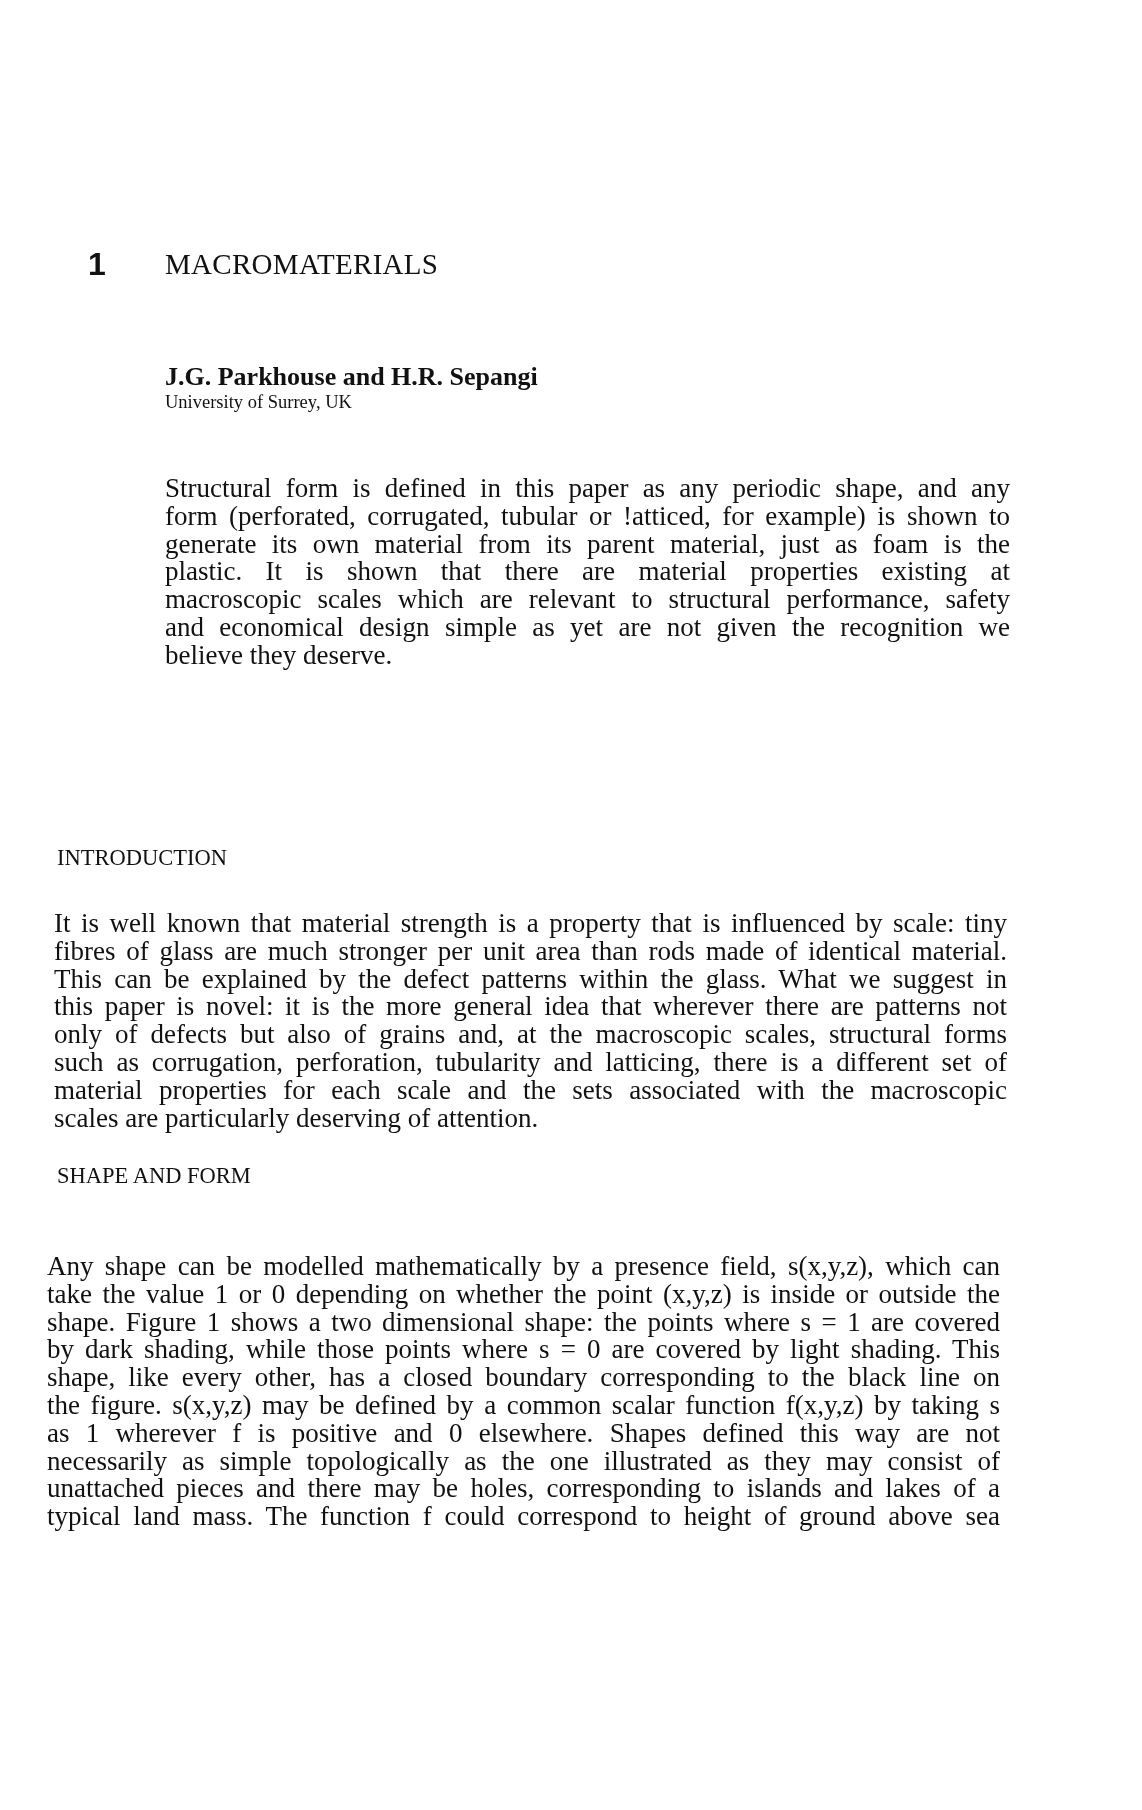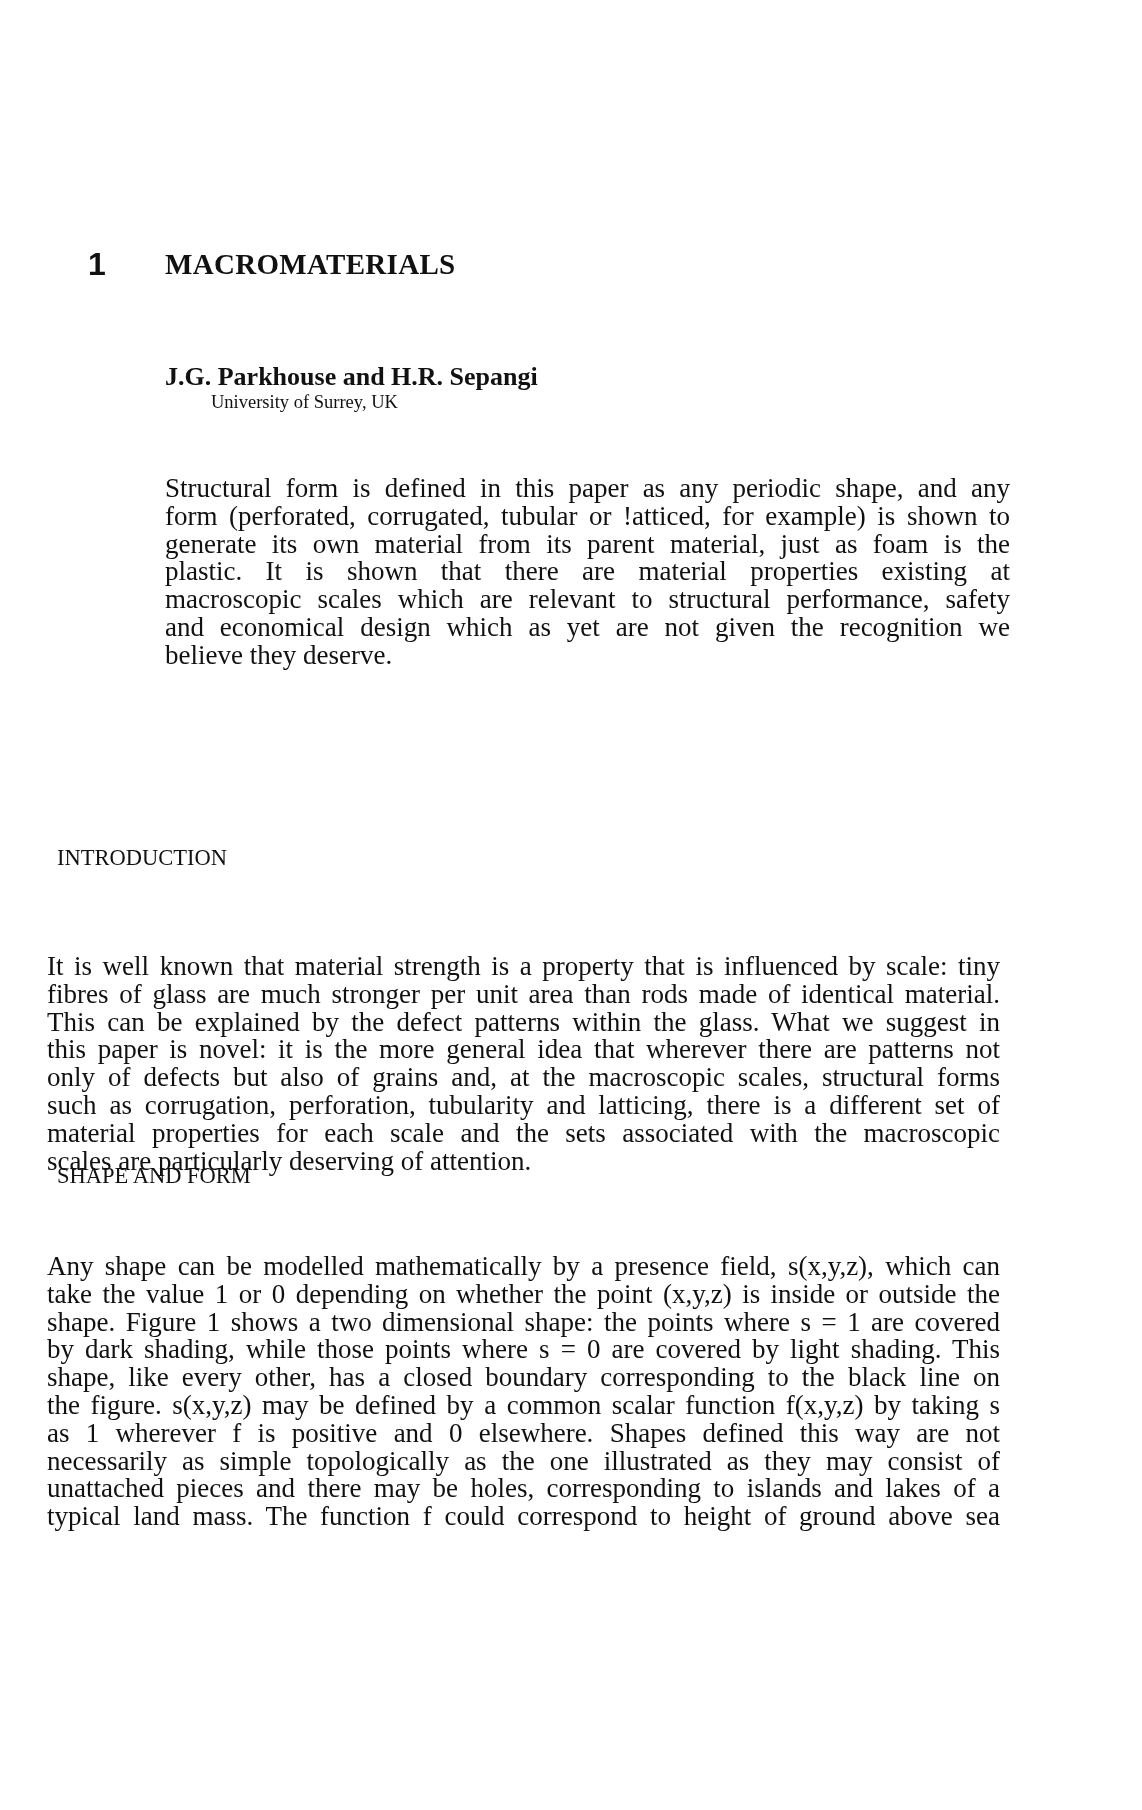--- a/index.html
+++ b/index.html
@@ -2,48 +2,48 @@
 <html><head>
 <meta charset="utf-8">
 <style>
   html, body { margin: 0; padding: 0; background: #ffffff; }
   body {
     width: 1142px; height: 1810px; position: relative; overflow: hidden;
     font-family: "Liberation Serif", "DejaVu Serif", serif; color: #111;
   }
   .abs { position: absolute; }
   #chapter-num { left: 88px; top: 246px; font-size: 32px; font-weight: bold; font-family: "Liberation Sans", sans-serif; }
-  #chapter-title { left: 165px; top: 248px; font-size: 29px; font-weight: bold; letter-spacing: 0.3px; }
+  #chapter-title { left: 165px; top: 248px; font-size: 29px; font-weight: normal; letter-spacing: 0.3px; }
   #authors { left: 165px; top: 362px; font-size: 26px; font-weight: bold; }
-  #affil { left: 165px; top: 392px; font-size: 18.5px; margin-left: 46px; }
+  #affil { left: 165px; top: 392px; font-size: 18.5px; }
   .block { position: absolute; font-size: 27px; line-height: 27.8px; text-align: justify; }
   .block .ln { display: block; text-align: justify; text-align-last: justify; white-space: nowrap; height: 27.8px; }
   .block .ln.last { text-align-last: left; }
   #abstract { left: 165px; top: 475px; width: 845px; }
   .heading { position: absolute; left: 47px; font-size: 22.5px; margin-left: 10px; }
   #intro-heading { top: 845px; }
-  #intro-body { left: 47px; top: 910px; width: 953px; margin-top: 43px; }
+  #intro-body { left: 54px; top: 910px; width: 953px; }
   #shape-heading { top: 1163px; }
   #shape-body { left: 47px; top: 1253px; width: 953px; font-family: Liberation Serif, serif; }
 </style>
 </head>
 <body>
 
 <div class="abs" id="chapter-num">1</div>
 <div class="abs" id="chapter-title">MACROMATERIALS</div>
 <div class="abs" id="authors">J.G. Parkhouse and H.R. Sepangi</div>
 <div class="abs" id="affil">University of Surrey, UK</div>
 
 <div class="block" id="abstract">
   <span class="ln">Structural form is defined in this paper as any periodic shape, and any</span>
   <span class="ln">form (perforated, corrugated, tubular or !atticed, for example) is shown to</span>
   <span class="ln">generate its own material from its parent material, just as foam is the</span>
   <span class="ln">plastic. It is shown that there are material properties existing at</span>
   <span class="ln">macroscopic scales which are relevant to structural performance, safety</span>
-  <span class="ln">and economical design which as yet are not given the recognition we</span>
+  <span class="ln">and economical design simple as yet are not given the recognition we</span>
   <span class="ln last">believe they deserve.</span>
 </div>
 
 <div class="heading" id="intro-heading">INTRODUCTION</div>
 <div class="block" id="intro-body">
   <span class="ln">It is well known that material strength is a property that is influenced by scale: tiny</span>
   <span class="ln">fibres of glass are much stronger per unit area than rods made of identical material.</span>
   <span class="ln">This can be explained by the defect patterns within the glass. What we suggest in</span>
   <span class="ln">this paper is novel: it is the more general idea that wherever there are patterns not</span>
   <span class="ln">only of defects but also of grains and, at the macroscopic scales, structural forms</span>

